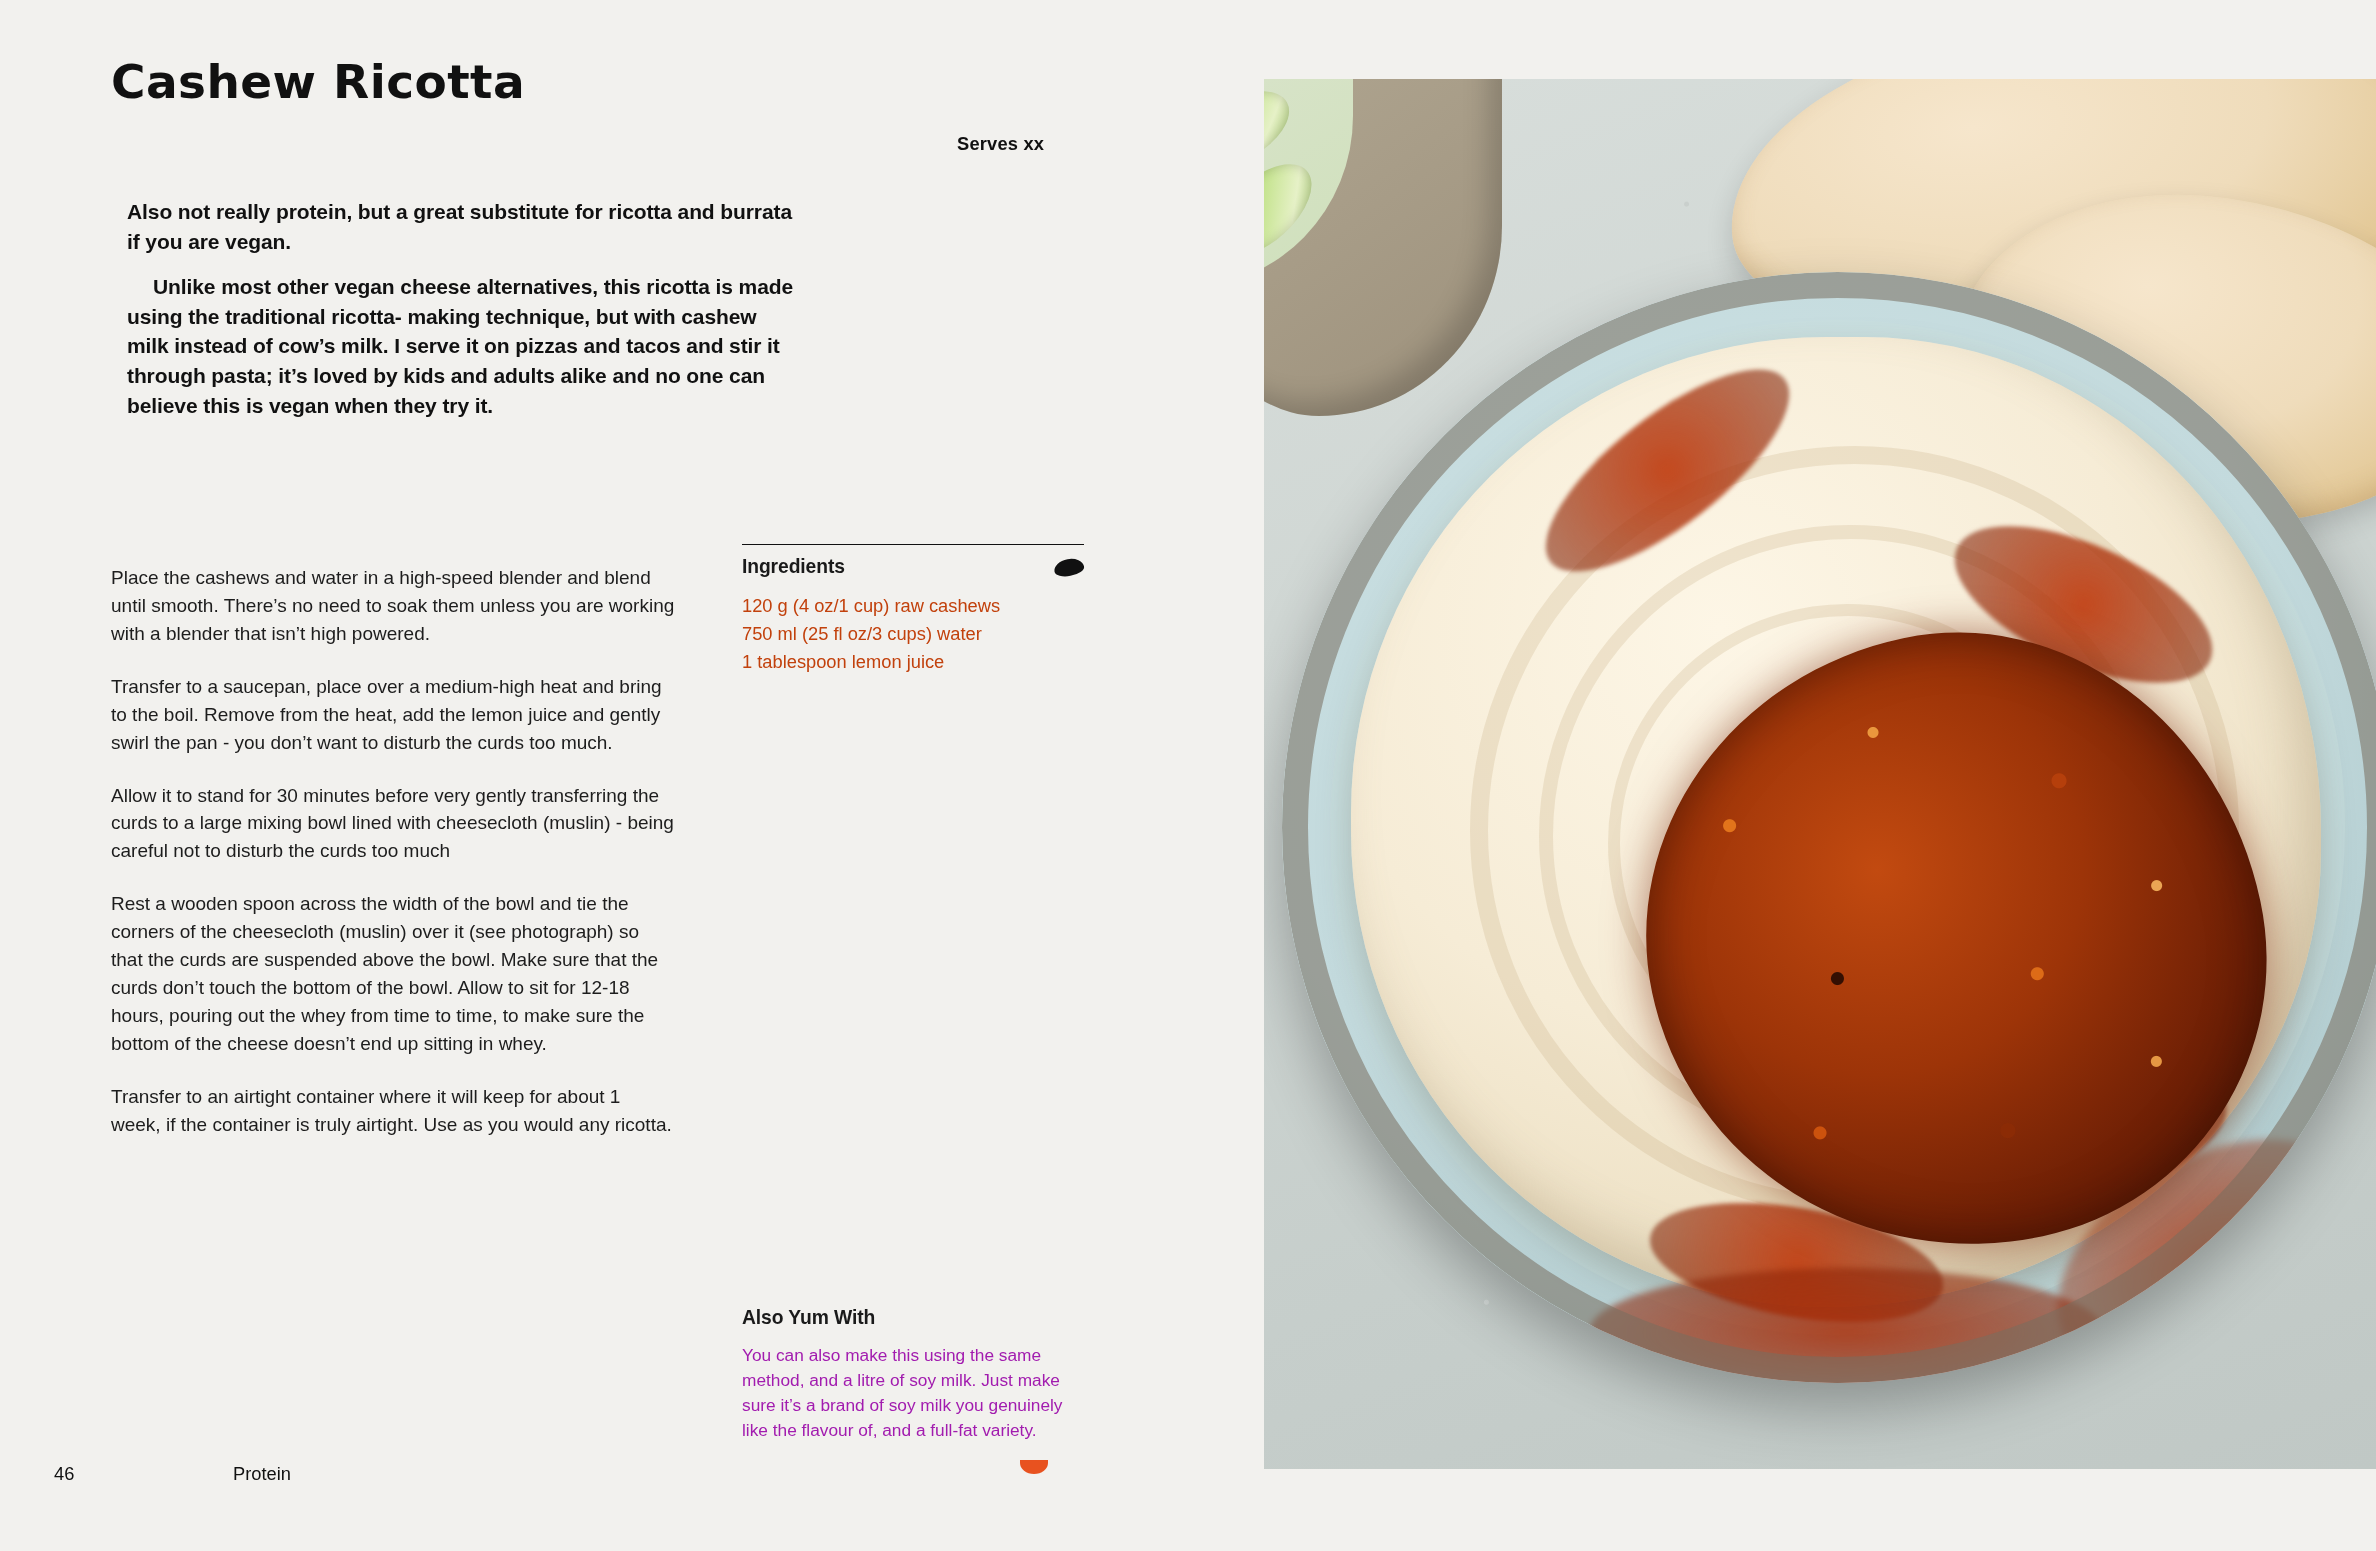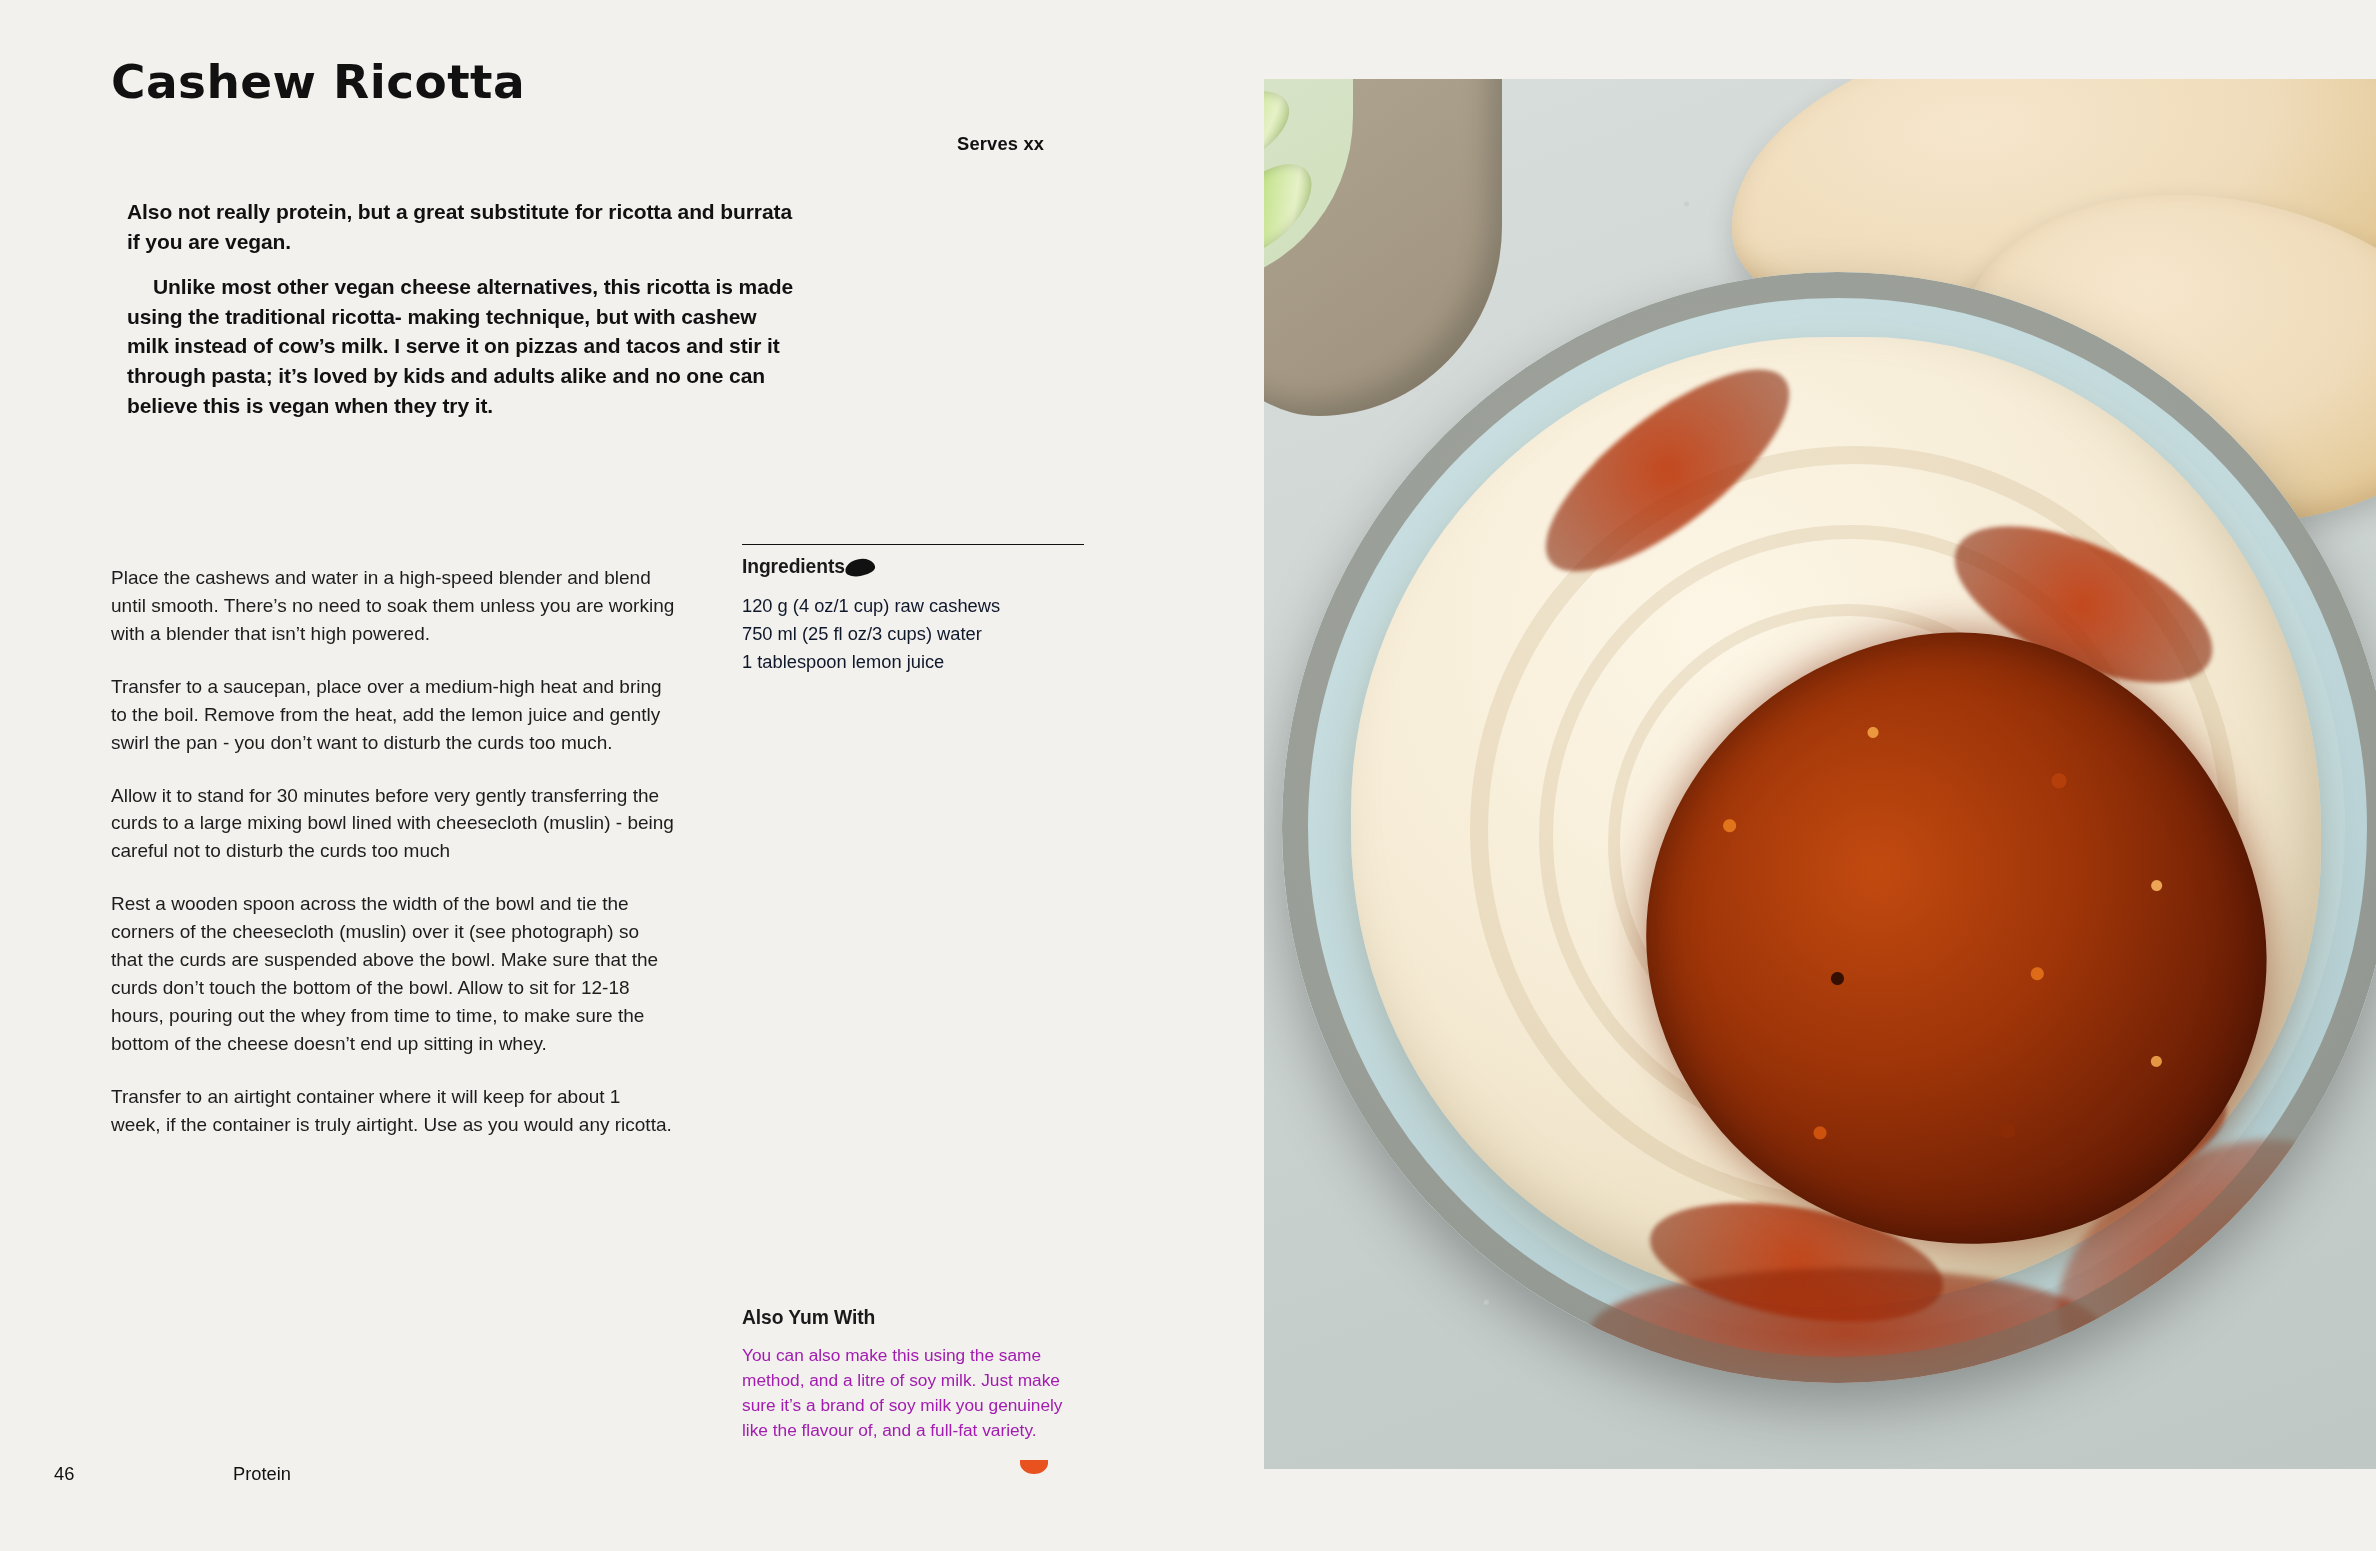--- a/index.html
+++ b/index.html
@@ -83,40 +83,41 @@
     width: 342px;
   }
   .ing-rule {
     border-top: 1.6px solid #111;
     width: 342px;
     margin-bottom: 11px;
   }
   .ing-head-row {
     display: flex;
     align-items: center;
+    justify-content: space-between;
   }
   .ing-title {
     font-size: 19.3px;
     font-weight: bold;
     letter-spacing: -0.1px;
   }
   .ing-mark {
     width: 30px;
     height: 17px;
     background: #111;
     border-radius: 50% 50% 50% 50% / 60% 60% 40% 40%;
     transform: rotate(-10deg);
   }
   .ing-list {
     margin: 14px 0 0 0;
     padding: 0;
     list-style: none;
     font-size: 18.3px;
     line-height: 1.52;
-    color: #0f172a;
+    color: #c2410c;
   }
 
   .alsoyum {
     position: absolute;
     left: 631px;
     top: 1250px;
     width: 347px;
   }
   .alsoyum-title {
     font-size: 19.3px;

